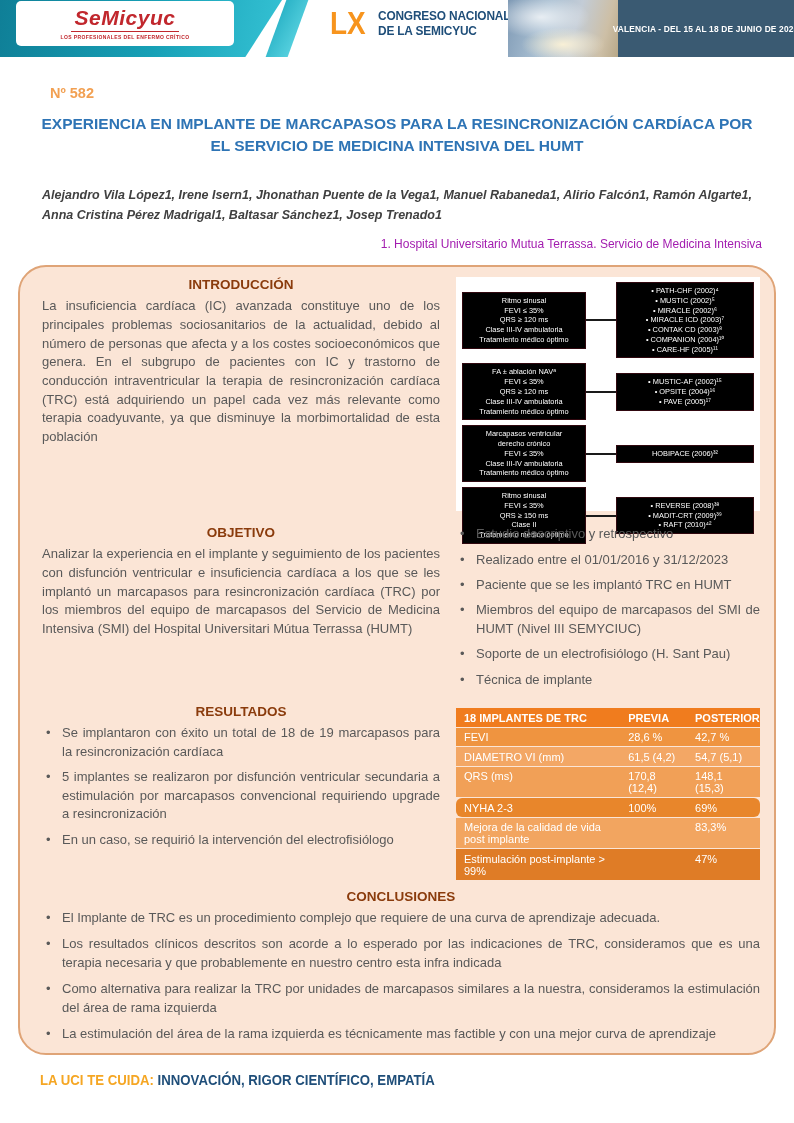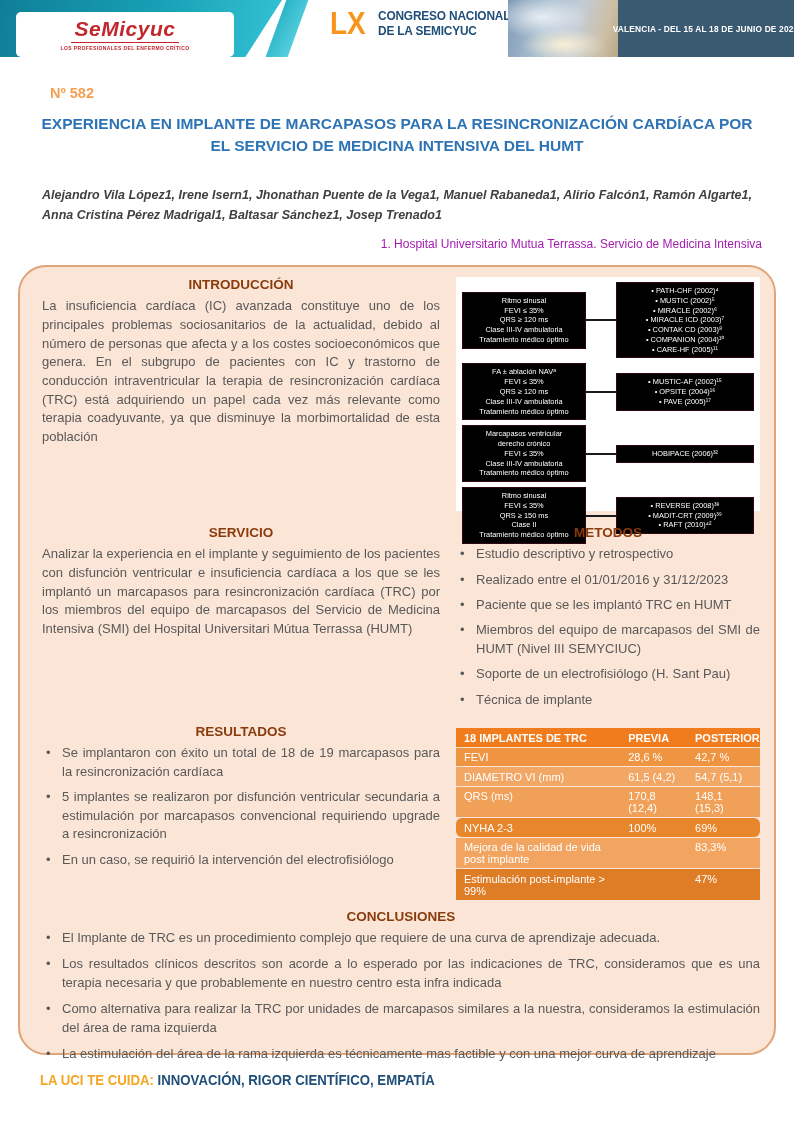--- a/index.html
+++ b/index.html
@@ -7,21 +7,21 @@
   body { width:794px; height:1123px; font-family:"Liberation Sans", sans-serif; overflow:hidden; }
   .page { position:relative; width:794px; height:1123px; background:#fff; }
 
   
   .header { position:relative; height:57px; width:100%; background:#fff; overflow:hidden; }
   .teal-band { position:absolute; top:0; left:0; height:57px; width:282px;
     background:linear-gradient(100deg,#0f7f97 0%,#17a0b6 55%,#35c2d4 100%);
     clip-path:polygon(0 0,100% 0,87% 100%,0 100%); }
   .teal-sliver { position:absolute; top:0; left:276px; height:57px; width:22px;
     background:linear-gradient(100deg,#2bb3c7,#55d0de); transform:skewX(-20deg); }
-  .logo-card { position:absolute; top:12px; left:16px; width:218px; height:45px; background:#fff;
+  .logo-card { position:absolute; top:1px; left:16px; width:218px; height:45px; background:#fff;
     border-radius:5px; display:flex; flex-direction:column; align-items:center; justify-content:center; }
   .logo-word { color:#c1272d; font-size:21px; font-weight:bold; font-style:italic;
     letter-spacing:0.5px; border-bottom:1.5px solid #c1272d; line-height:1.05; padding:0 4px 1px; }
   .logo-tagline { color:#c1272d; font-size:5px; letter-spacing:0.4px; margin-top:2px; font-weight:bold; }
   .congress-block { position:absolute; left:330px; top:8px; display:flex; align-items:center; gap:8px; }
   .congress-num { color:#f7941d; font-size:31px; font-weight:bold; line-height:1;
     display:inline-block; transform:scaleX(0.9); transform-origin:0 50%; }
   .congress-lines { color:#1f4e79; font-weight:bold; font-size:13.5px; line-height:1.1;
     display:inline-block; transform:scaleX(0.88); transform-origin:0 50%; letter-spacing:-0.2px; }
   .venue-photo { position:absolute; top:0; left:508px; width:110px; height:57px;
@@ -174,26 +174,25 @@
 Tratamiento médico óptimo</div>
           <div class="fc-line"></div>
           <div class="fc-box fc-right">• REVERSE (2008)³⁸
 • MADIT-CRT (2009)³⁹
 • RAFT (2010)⁴²</div>
         </div>
       </div>
     </div>
 
     <div class="col-left">
-      <div class="sec-title">SERVICIO</div>
+      <div class="sec-title">OBJETIVO</div>
       <div class="body-text">Analizar la experiencia en el implante y seguimiento de los pacientes con disfunción ventricular e insuficiencia cardíaca a los que se les implantó un marcapasos para resincronización cardíaca (TRC) por los miembros del equipo de marcapasos del Servicio de Medicina Intensiva (SMI) del Hospital Universitari Mútua Terrassa (HUMT)</div>
     </div>
 
     <div class="col-right">
-      <div class="sec-title">METODOS</div>
       <ul class="bullets">
         <li>Estudio descriptivo y retrospectivo</li>
         <li>Realizado entre el 01/01/2016 y 31/12/2023</li>
         <li>Paciente que se les implantó TRC en HUMT</li>
         <li>Miembros del equipo de marcapasos del SMI de HUMT (Nivel III SEMYCIUC)</li>
         <li>Soporte de un electrofisiólogo (H. Sant Pau)</li>
         <li>Técnica de implante</li>
       </ul>
     </div>
 

